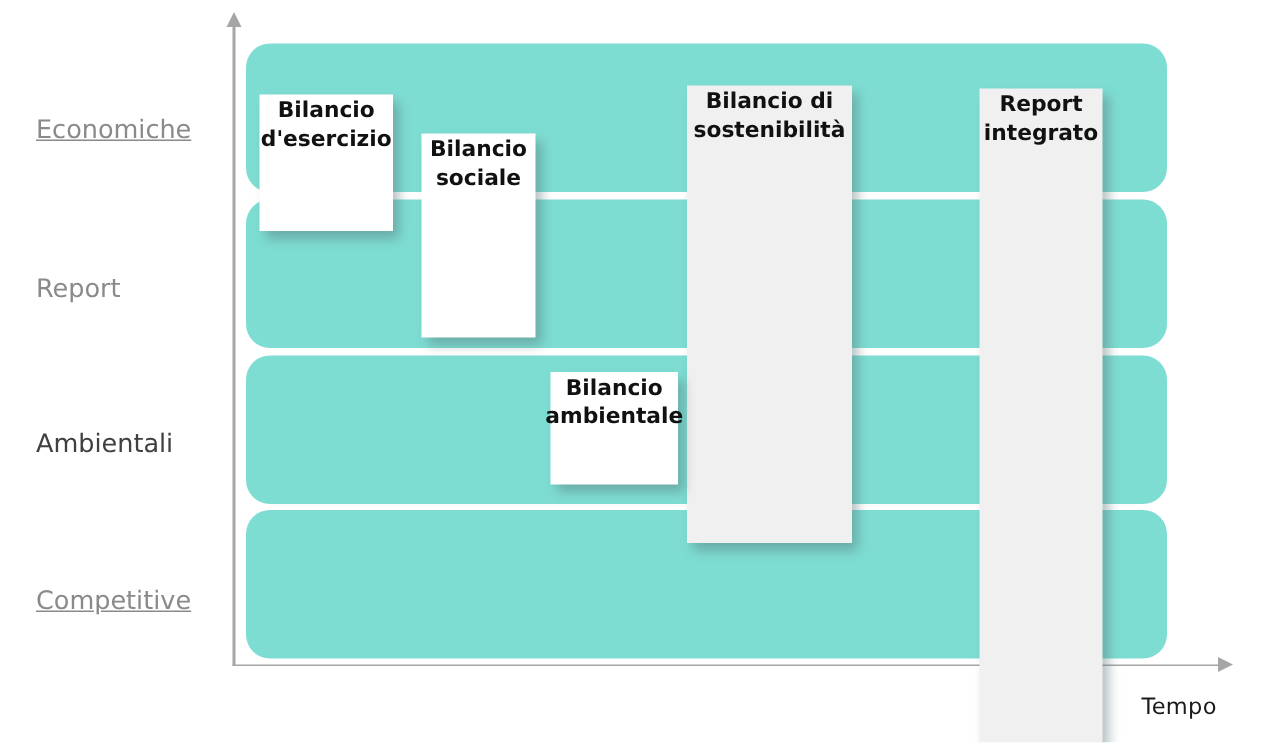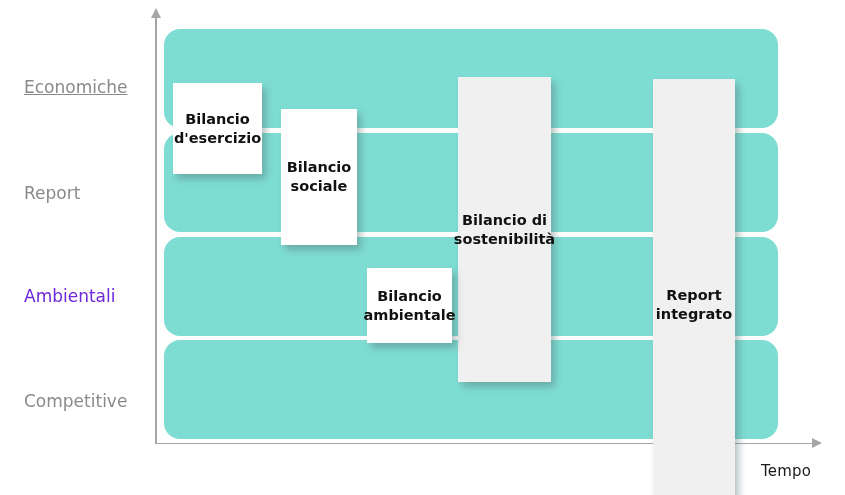--- a/index.html
+++ b/index.html
@@ -92,31 +92,29 @@
     left: 164px;
     width: 614px;
     background: #7eddd3;
     border-radius: 16px;
   }
 
   
   .doc-box {
     position: absolute;
     display: flex;
-    align-items: center;
     justify-content: center;
     text-align: center;
     font-size: 14.5px;
     font-weight: bold;
     color: #111111;
     line-height: 1.28;
     box-shadow: 4px 5px 7px rgba(80, 110, 110, .42);
     box-sizing: border-box;
     padding: 2px 3px;
-    margin-top: 20px;
   }
   .doc-box.white { background: #ffffff; }
   .doc-box.grey  { background: #f0f0f0; }
   .doc-box span { display: block; }
 </style>
 </head>
 <body>
 
 <div id="canvas">
 
@@ -139,39 +137,39 @@
           <span>Bilancio</span>
           <span>sociale</span>
         </div>
       </div>
       <div class="doc-box white" style="left: 367px; top: 248px; width: 85px; height: 75px; z-index: 4;">
         <div>
           <span>Bilancio</span>
           <span>ambientale</span>
         </div>
       </div>
-      <div class="doc-box grey" style="left: 458px; top: 57px; width: 93px; height: 305px; z-index: 3;">
+      <div class="doc-box grey" style="left: 458px; top: 57px; width: 110px; height: 305px; z-index: 3;">
         <div>
           <span>Bilancio di</span>
           <span>sostenibilità</span>
         </div>
       </div>
       <div class="doc-box grey" style="left: 653px; top: 59px; width: 82px; height: 452px; z-index: 2;">
         <div>
           <span>Report</span>
           <span>integrato</span>
         </div>
       </div>
     </div>
 
   <div id="row-labels-layer">
       <div class="row-label" style="top: 77px; color: rgb(138, 138, 138); text-decoration: underline;">Economiche</div>
       <div class="row-label" style="top: 183px; color: rgb(138, 138, 138);">Report</div>
-      <div class="row-label" style="top: 286px; color: #6d28d9;">Ambientali</div>
-      <div class="row-label" style="top: 391px; color: rgb(138, 138, 138);">Competitive</div>
+      <div class="row-label" style="top: 286px; color: #404040;">Ambientali</div>
+      <div class="row-label" style="top: 391px; color: rgb(138, 138, 138); text-decoration: underline;">Competitive</div>
     </div>
 
   <div class="axis-line" id="y-axis"></div>
   <div class="axis-line" id="x-axis"></div>
   <div class="arrow-head" id="y-arrow"></div>
   <div class="arrow-head" id="x-arrow"></div>
 
   <div id="tempo-label">Tempo</div>
 
 </div>

